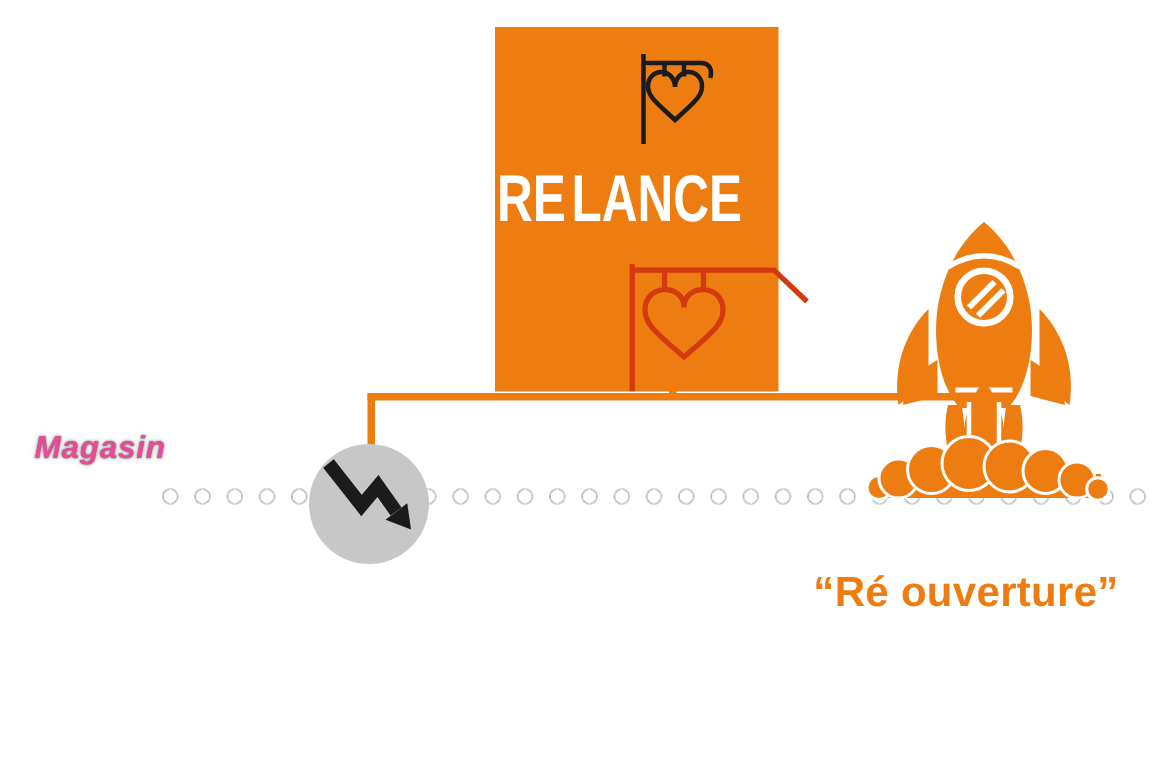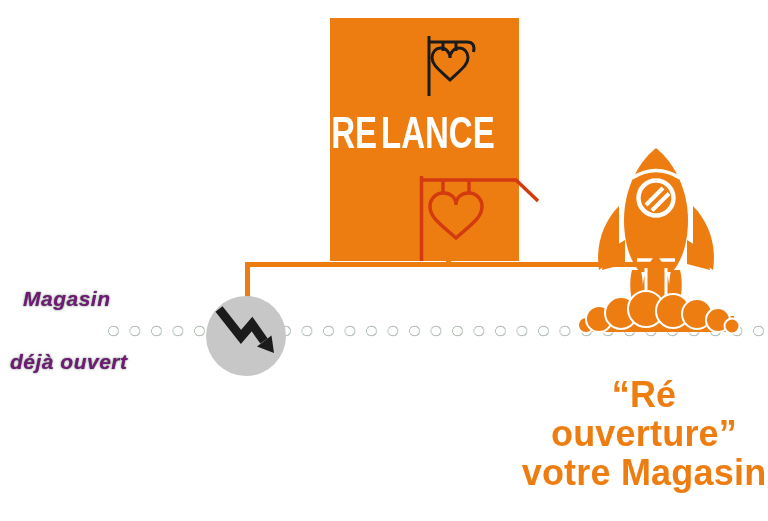--- a/index.html
+++ b/index.html
@@ -26,36 +26,36 @@
   .dotted{
     position:absolute;left:108px;top:325px;width:658px;height:12px;z-index:2;
     background-image:radial-gradient(circle at 5.5px 6px,
       #ffffff 0 4.4px,
       rgba(122,143,128,.55) 4.4px 5.2px,
       rgba(122,143,128,0) 5.6px);
     background-size:21.5px 12px;background-repeat:repeat-x;
   }
   
   .white-fringe{
-    color:#701a75;
+    color:#ec4899;
     text-shadow:0 0 1px rgba(96,120,102,.95),0 0 2px rgba(96,120,102,.55),0 0 4px rgba(96,120,102,.25);
   }
   .left-label{position:absolute;font-size:21px;font-weight:700;font-style:italic;z-index:4;letter-spacing:.5px;}
   .label-magasin{left:23px;top:287px;}
   .label-ouvert{left:10px;top:350px;}
   
   .decline-circle{position:absolute;left:206px;top:296px;width:80px;height:80px;border-radius:50%;
     background:var(--c-circle-gray);z-index:3;}
   .decline-caption{position:absolute;left:86px;top:397px;width:320px;text-align:center;z-index:4;
     font-size:18px;font-weight:700;line-height:29px;color:var(--c-caption-gray);letter-spacing:.2px;}
   
   .rocket{position:absolute;left:578px;top:142px;z-index:3;}
   
   .relaunch{position:absolute;left:520px;top:375px;width:248px;text-align:center;z-index:4;
-    font-size:36px;font-weight:800;line-height:39px;color:var(--c-orange);letter-spacing:.2px;}
+    font-size:28px;font-weight:800;line-height:39px;color:var(--c-orange);letter-spacing:.2px;}
   
   .f-orange{fill:var(--c-orange);}
   .s-black{stroke:var(--c-black);}
   .s-red{stroke:var(--c-red);}
   .s-silver{stroke:var(--c-silver);}
   .f-black{fill:var(--c-black);}
 </style>
 </head>
 <body>
 
@@ -97,21 +97,20 @@
     </svg>
   </div>
 
   <div class="conn conn-stub"></div>
   <div class="conn conn-h"></div>
   <div class="conn conn-drop"></div>
 
   <div class="dotted"></div>
 
   <div class="left-label label-magasin white-fringe">Magasin</div>
-  <div class="left-label label-ouvert white-fringe">déjà ouvert</div>
 
   <div class="decline-circle">
     <svg width="80" height="80" viewBox="0 0 80 80">
       <polyline points="13,13 35,41 46,28 58,45" fill="none" class="s-black" stroke-width="9" stroke-linejoin="miter"></polyline>
       <polygon points="68,57 51,50.5 65.5,39.5" class="f-black"></polygon>
     </svg>
   </div>
 
 
   <svg class="rocket" width="190" height="198" viewBox="0 0 190 198">
@@ -145,16 +144,15 @@
       <circle cx="68" cy="167" r="18"></circle>
       <circle cx="95" cy="169" r="17"></circle>
       <circle cx="119" cy="172" r="15"></circle>
       <circle cx="140" cy="178" r="12"></circle>
       <circle cx="154" cy="184" r="7.5"></circle>
     </g>
   </svg>
 
   <div class="relaunch">
     <div>“Ré ouverture”</div>
-    <div>votre Magasin</div>
   </div>
 
 </div>
 
 </body></html>

